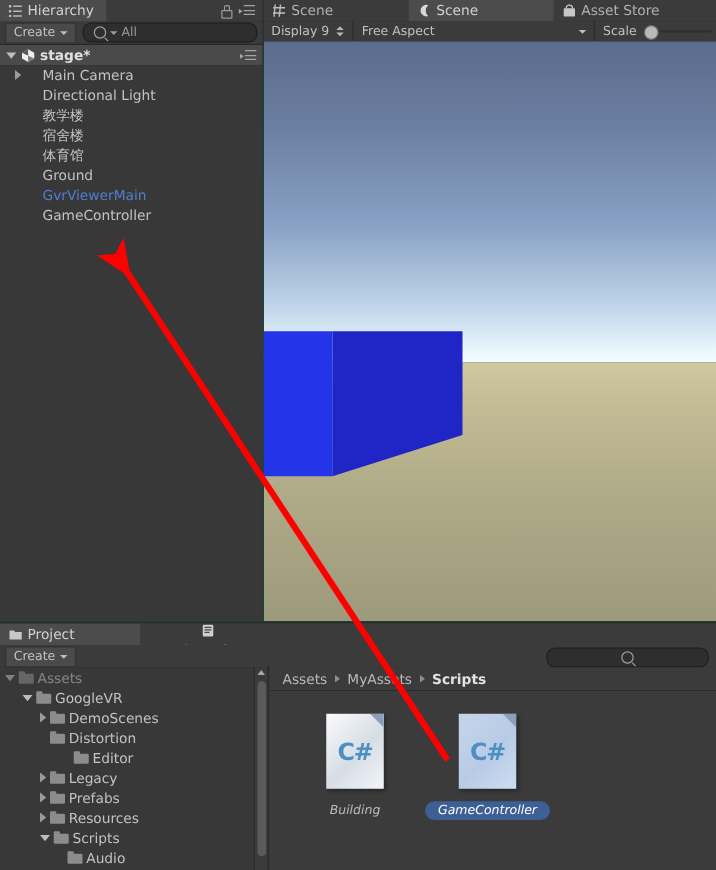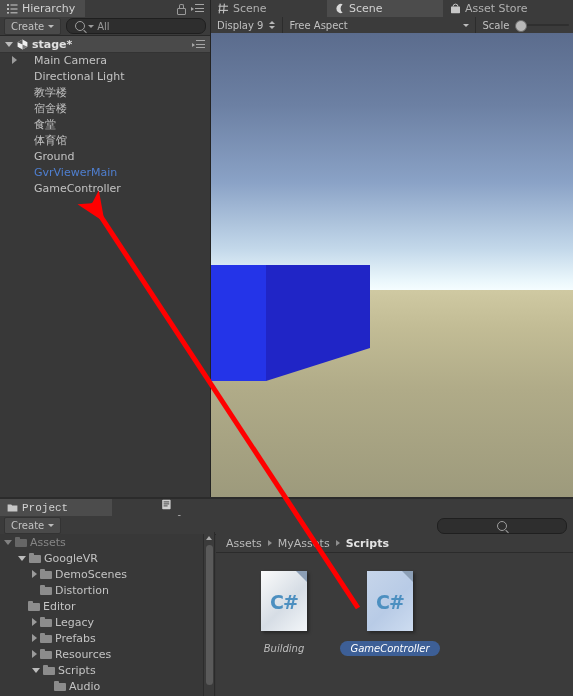--- a/index.html
+++ b/index.html
@@ -84,21 +84,21 @@
        background:linear-gradient(180deg,#5b6c8d 0%,#6c80a3 28%,#8aa2c6 58%,#c3d8ea 84%,#e9f6fb 96%,#f5fdff 100%);}
   .ground{position:absolute;left:0;right:0;top:257px;bottom:0;
           background:linear-gradient(180deg,#cfc9a2 0%,#c2bc95 18%,#b0ab88 48%,#9d9a7c 100%);}
 
   
   .vsplit{position:absolute;left:210px;top:0;width:1px;height:497px;background:#232323;}
   .hsplit{position:absolute;left:0;right:0;top:497px;height:2px;background:#2b2b2b;}
 
   
   #project{position:absolute;left:0;top:499px;right:0;bottom:0;background:#383838;}
-  #proj-tabbar{left:0;right:0;top:0;width:100%;font-family:Liberation Mono, monospace;}
+  #proj-tabbar{left:0;right:0;top:0;width:100%;}
   .ptoolrow{position:absolute;left:0;right:0;top:17px;height:18px;background:#3b3b3b;
             border-bottom:1px solid #282828;display:flex;align-items:center;padding:0 4px;}
   .p-search{position:absolute;right:6px;top:19px;width:128px;height:14px;background:#2e2e2e;
             border:1px solid #1f1f1f;border-radius:7px;display:flex;align-items:center;justify-content:center;}
   .ptree{position:absolute;left:0;top:35px;width:205px;bottom:0;overflow:hidden;background:#383838;}
   .prow{height:16px;display:flex;align-items:center;font-size:11px;color:#c3c3c3;gap:3px;}
   .folder{width:12px;height:10px;position:relative;flex:none;display:inline-block;}
   .folder i{position:absolute;left:0;top:2px;width:12px;height:8px;background:#8c8c8c;border-radius:1px;}
   .folder b{position:absolute;left:0;top:0px;width:5px;height:3px;background:#8c8c8c;border-radius:1px 1px 0 0;}
   .pscroll{position:absolute;left:203px;top:35px;width:10px;bottom:0;background:#3b3b3b;
@@ -206,24 +206,20 @@
         <div class="hrow">
           <span class="tri" style="width: 5px; height: 8px;"></span>
           <span class="lbl">教学楼</span>
         </div>
         <div class="hrow">
           <span class="tri" style="width: 5px; height: 8px;"></span>
           <span class="lbl">宿舍楼</span>
         </div>
         <div class="hrow">
           <span class="tri" style="width: 5px; height: 8px;"></span>
-          <span class="lbl">食堂</span>
-        </div>
-        <div class="hrow">
-          <span class="tri" style="width: 5px; height: 8px;"></span>
           <span class="lbl">体育馆</span>
         </div>
         <div class="hrow">
           <span class="tri" style="width: 5px; height: 8px;"></span>
           <span class="lbl">Ground</span>
         </div>
         <div class="hrow">
           <span class="tri" style="width: 5px; height: 8px;"></span>
           <span class="lbl prefab">GvrViewerMain</span>
         </div>
@@ -352,21 +348,21 @@
           <span>DemoScenes</span>
         </div>
         <div class="prow" style="padding-left: 32px;">
           <span class="tri" style="width: 5px; height: 8px;"></span>
           <span class="folder">
             <b></b>
             <i></i>
           </span>
           <span>Distortion</span>
         </div>
-        <div class="prow" style="padding-left: 20px;">
+        <div class="prow" style="padding-left: 51px;">
           <span class="tri" style="width: 5px; height: 8px;"></span>
           <span class="folder">
             <b></b>
             <i></i>
           </span>
           <span>Editor</span>
         </div>
         <div class="prow" style="padding-left: 32px;">
           <span class="tri right"></span>
           <span class="folder">

